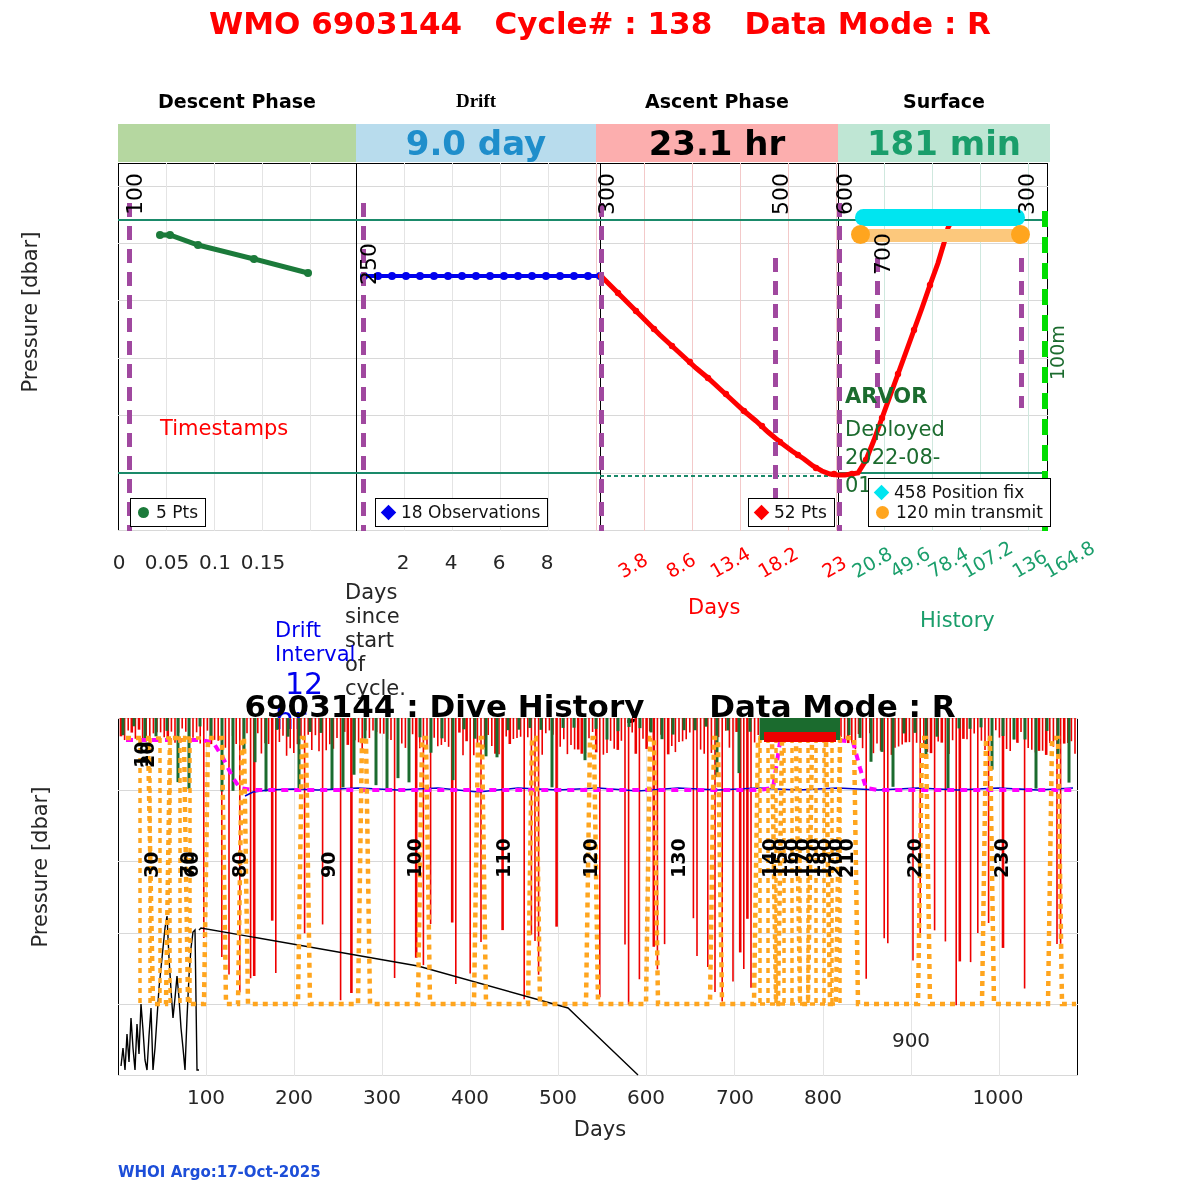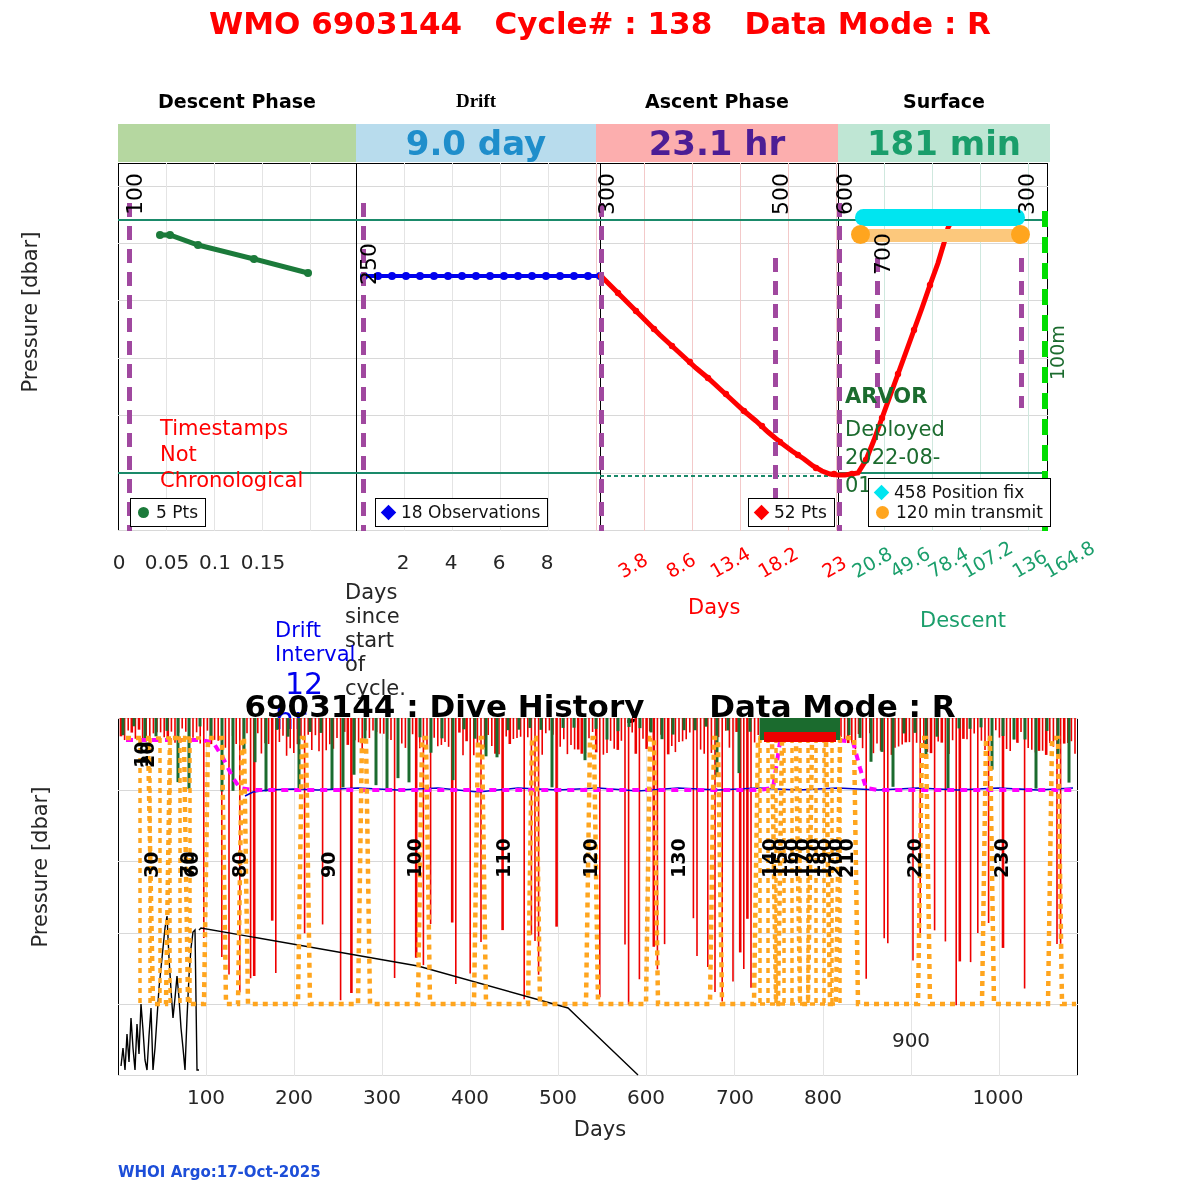--- a/index.html
+++ b/index.html
@@ -87,21 +87,21 @@
   <div class="phase-name" style="left:596px;width:242px;">Ascent Phase</div>
   <div class="phase-name" style="left:838px;width:212px;">Surface</div>
 
   <div class="phase-bar" style="left:118px;width:238px;background:#b5d7a0;">
      <span style="color:#1b7a3a;"></span>
     </div>
   <div class="phase-bar" style="left:356px;width:240px;background:#b8dced;">
      <span style="color:#1f8ecb;">9.0 day</span>
     </div>
   <div class="phase-bar" style="left:596px;width:242px;background:#fcaeae;">
-     <span style="color:#4c1d95;">23.1 hr</span>
+     <span style="color:#000000;">23.1 hr</span>
     </div>
   <div class="phase-bar" style="left:838px;width:212px;background:#bfe6d4;">
      <span style="color:#1a9e6b;">181 min</span>
     </div>
 
   <div class="abs" id="top-axes-border"></div>
   <div class="abs" style="left:118px;top:163px;width:930px;height:368px;overflow:hidden;">
 
      <div class="gridline-h" style="top:23px;"></div>
      <div class="gridline-h" style="top:80px;"></div>
@@ -228,21 +228,20 @@
   <div class="vnum" style="left:356px;top:285px;">250</div>
   <div class="vnum" style="left:594px;top:215px;">300</div>
   <div class="vnum" style="left:768px;top:215px;">500</div>
   <div class="vnum" style="left:832px;top:215px;">600</div>
   <div class="vnum" style="left:870px;top:275px;">700</div>
   <div class="vnum" style="left:1014px;top:215px;">300</div>
   <div class="vnum" style="left:1046px;top:380px;font-size:19px;color:#1b6b2e;">100m</div>
 
   <div class="note-red" style="left:160px;top:415px;">
      <div>Timestamps</div>
-     <div>Not Chronological</div>
   </div>
 
   <div class="note-green" style="left:845px;top:382px;font-weight:bold;">ARVOR</div>
   <div class="note-green" style="left:845px;top:415px;">Deployed 2022-08-01</div>
 
   <div class="legendbox" style="left:130px;top:498px;">
     <div class="row">
         <span class="dotmark" style="background:#1b7a3a;"></span>
       <span>5 Pts</span>
       </div>
@@ -286,21 +285,21 @@
   <div class="xt-rot" style="left:754px;top:563px;color:#ff0000;">18.2</div>
   <div class="xt-rot" style="left:818px;top:563px;color:#ff0000;">23</div>
   <div class="axname" style="left:688px;top:595px;color:#ff0000;">Days</div>
 
   <div class="xt-rot" style="left:848px;top:563px;color:#1a9e6b;">20.8</div>
   <div class="xt-rot" style="left:886px;top:563px;color:#1a9e6b;">49.6</div>
   <div class="xt-rot" style="left:924px;top:563px;color:#1a9e6b;">78.4</div>
   <div class="xt-rot" style="left:958px;top:563px;color:#1a9e6b;">107.2</div>
   <div class="xt-rot" style="left:1008px;top:563px;color:#1a9e6b;">136</div>
   <div class="xt-rot" style="left:1040px;top:563px;color:#1a9e6b;">164.8</div>
-  <div class="axname" style="left:920px;top:608px;color:#1a9e6b;">Descent</div>
+  <div class="axname" style="left:920px;top:608px;color:#1a9e6b;">History</div>
 
   <div class="abs" style="left:275px;top:618px;">
      <span style="font-size:21px;color:#0000ee;">Drift Interval</span>
      <span style="font-size:30px;color:#0000ee;margin-left:10px;">12 hr</span>
   </div>
 </div>
 
 <div class="abs" id="bot-region">
   <div class="abs" id="bot-title">6903144 : Dive History      Data Mode : R</div>
   <div class="abs" id="bot-axes-border"></div>

